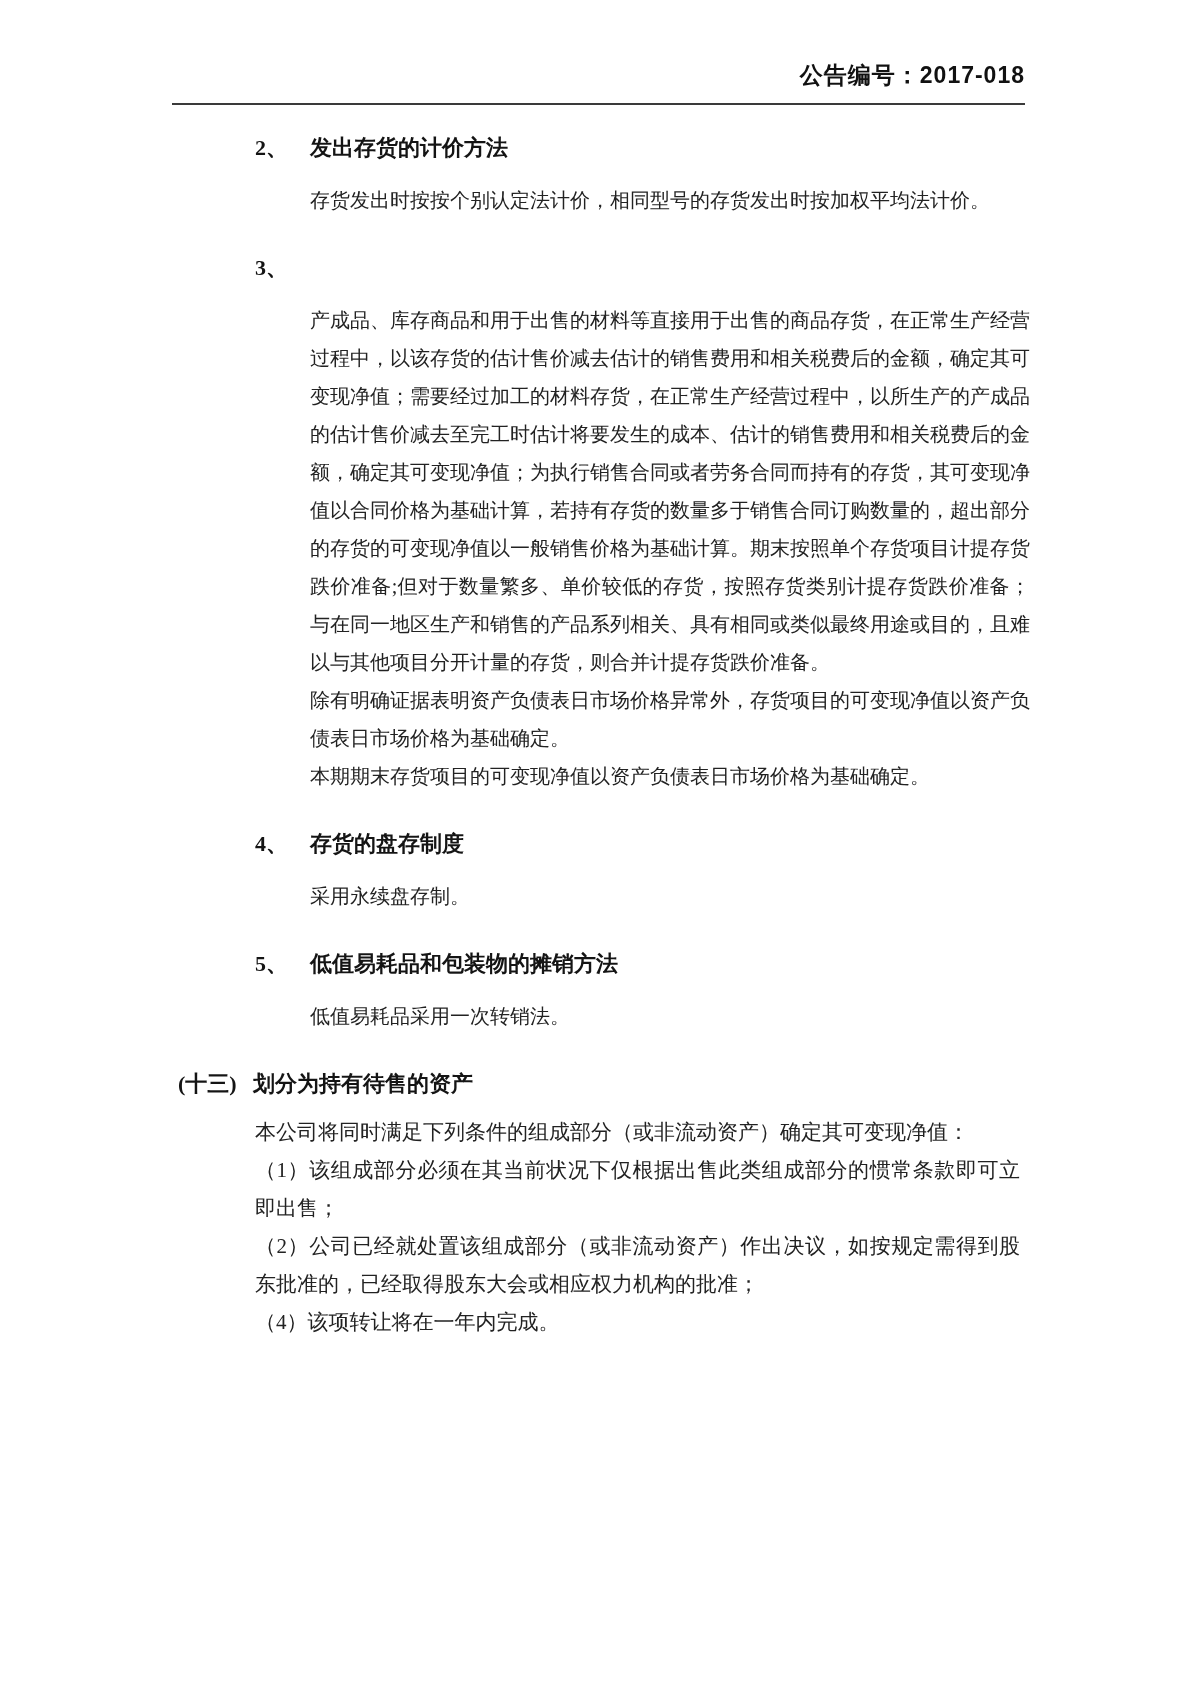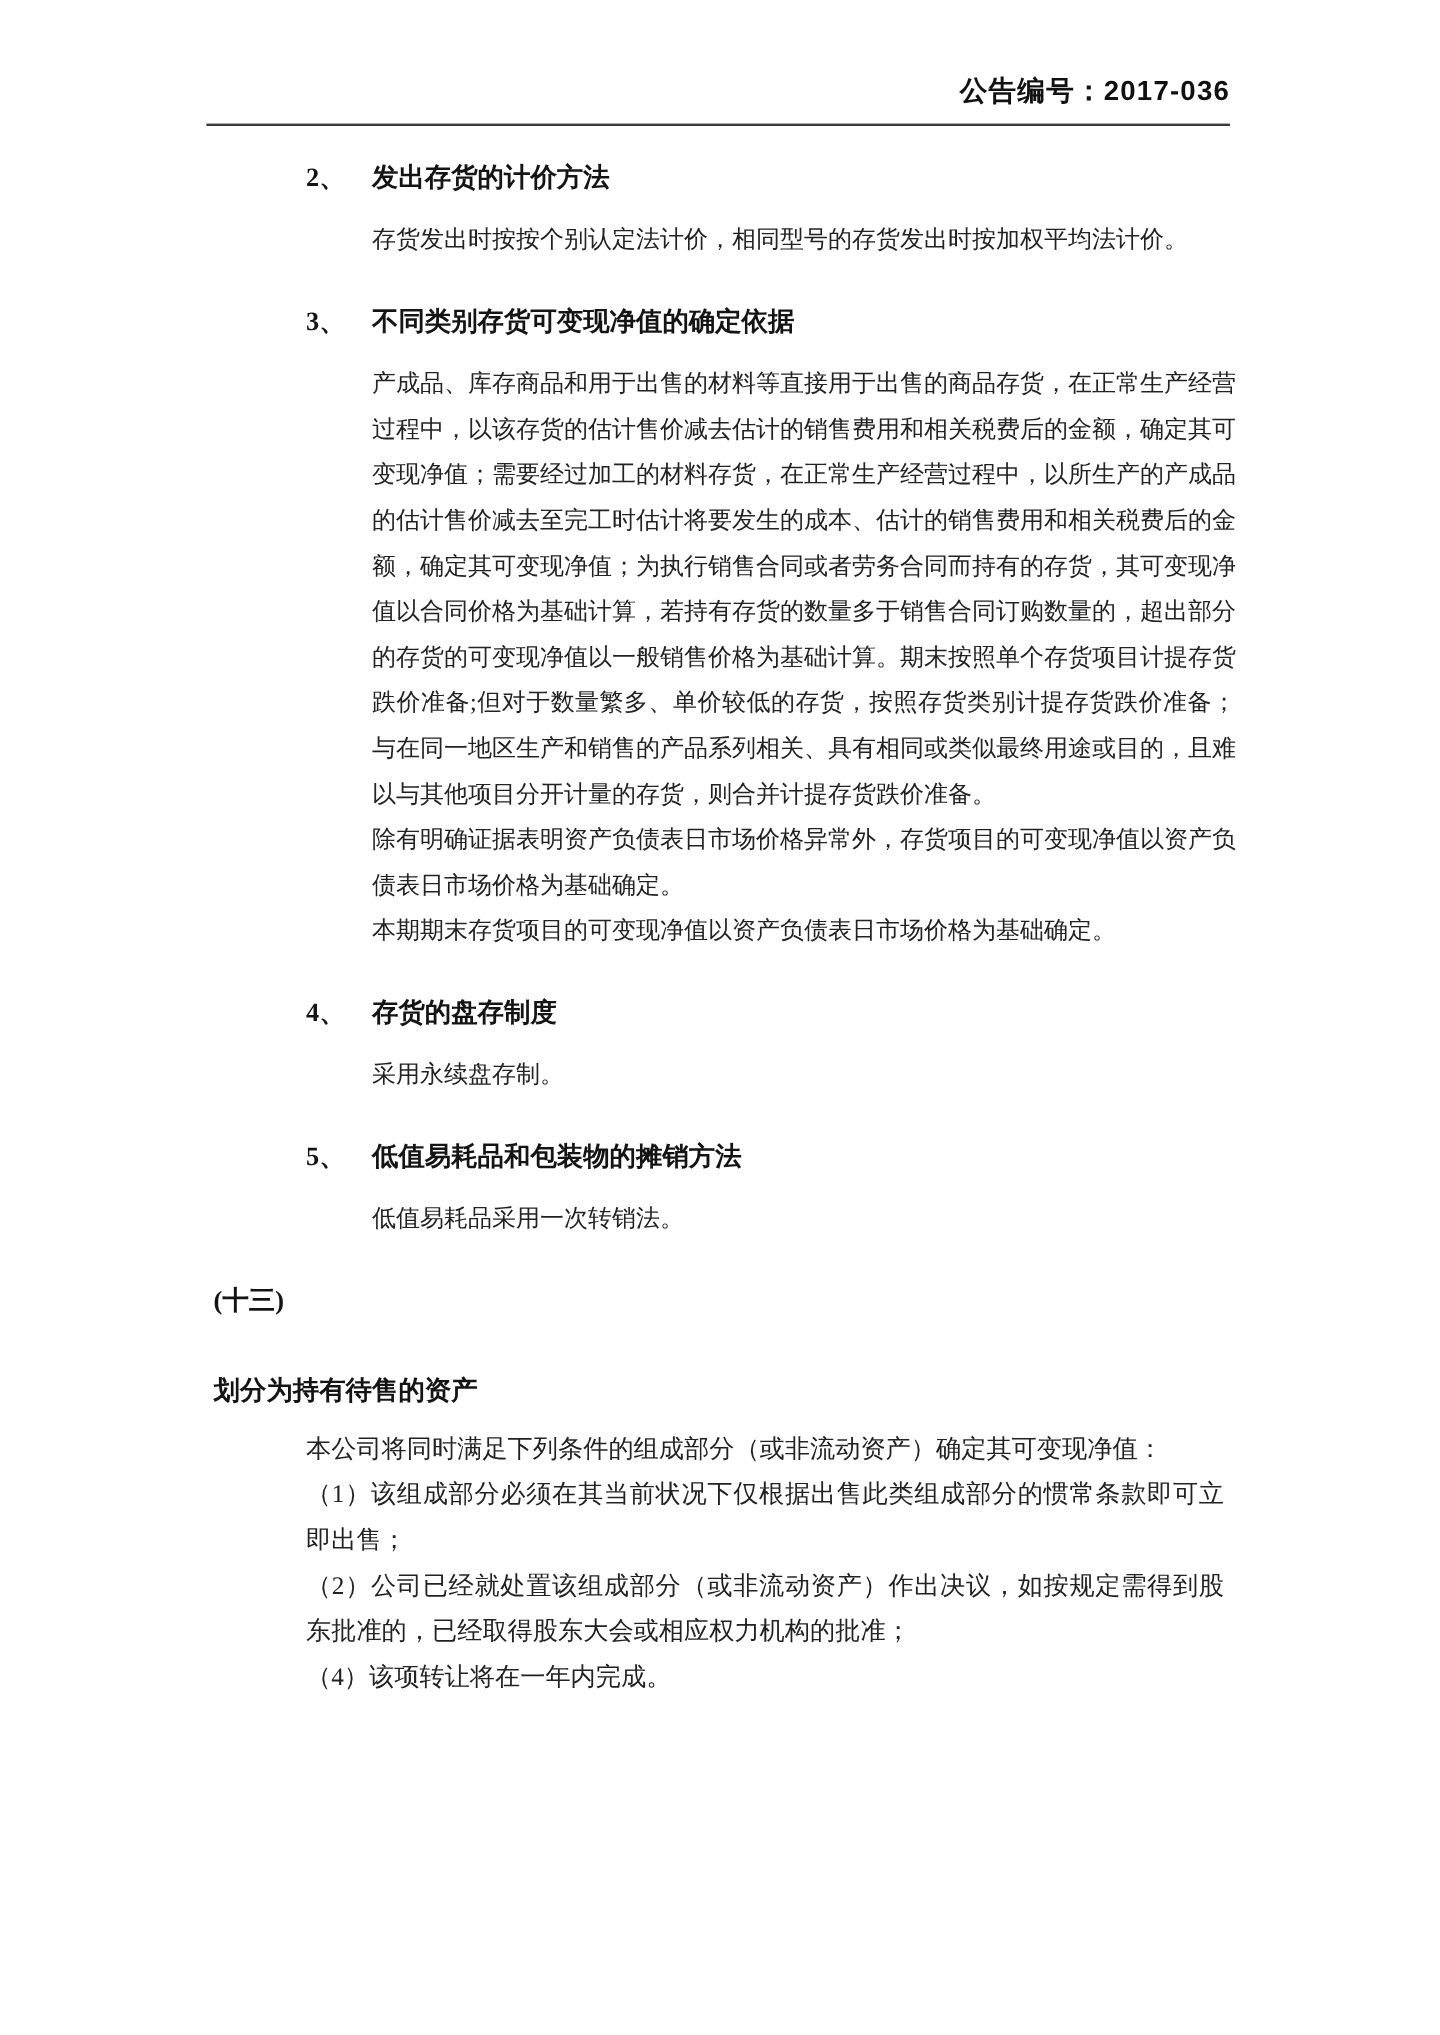--- a/index.html
+++ b/index.html
@@ -58,58 +58,56 @@
     color: #222;
   }
   .sub { margin: 0; }
   .sub-head {
     display: flex;
     font-weight: 700;
     font-size: 22px;
     line-height: 26px;
     margin-bottom: 16px;
     color: #141414;
-    flex-direction: column;
   }
   .sub-num { width: 75px; flex: 0 0 75px; }
   .sub-body p {
     margin: 0 0 0 77px;
     width: 765px;
     font-size: 21px;
     line-height: 38px;
     text-align: justify;
     color: #222;
   }
 </style>
 </head>
 <body>
 
 <div class="page">
 
   <div class="header-row">
-    <span>公告编号：2017-036</span>
+    <span>公告编号：2017-018</span>
   </div>
   <div class="header-rule"></div>
 
   <div class="content">
 
     <div class="sec">
       <div class="sec-head">
         <span class="sec-num">2、</span>
         <span class="sec-title">发出存货的计价方法</span>
       </div>
       <div class="sec-body">
         <p>存货发出时按按个别认定法计价，相同型号的存货发出时按加权平均法计价。</p>
       </div>
     </div>
 
     <div class="sec">
       <div class="sec-head">
         <span class="sec-num">3、</span>
-        <span class="sec-title">不同类别存货可变现净值的确定依据</span>
       </div>
       <div class="sec-body">
         <p>产成品、库存商品和用于出售的材料等直接用于出售的商品存货，在正常生产经营过程中，以该存货的估计售价减去估计的销售费用和相关税费后的金额，确定其可变现净值；需要经过加工的材料存货，在正常生产经营过程中，以所生产的产成品的估计售价减去至完工时估计将要发生的成本、估计的销售费用和相关税费后的金额，确定其可变现净值；为执行销售合同或者劳务合同而持有的存货，其可变现净值以合同价格为基础计算，若持有存货的数量多于销售合同订购数量的，超出部分的存货的可变现净值以一般销售价格为基础计算。期末按照单个存货项目计提存货跌价准备;但对于数量繁多、单价较低的存货，按照存货类别计提存货跌价准备；与在同一地区生产和销售的产品系列相关、具有相同或类似最终用途或目的，且难以与其他项目分开计量的存货，则合并计提存货跌价准备。</p>
         <p>除有明确证据表明资产负债表日市场价格异常外，存货项目的可变现净值以资产负债表日市场价格为基础确定。</p>
         <p>本期期末存货项目的可变现净值以资产负债表日市场价格为基础确定。</p>
       </div>
     </div>
 
     <div class="sec">
       <div class="sec-head">

